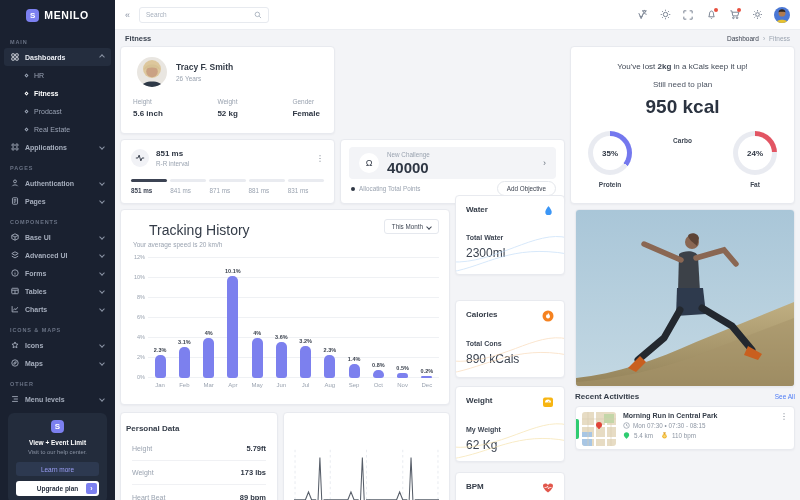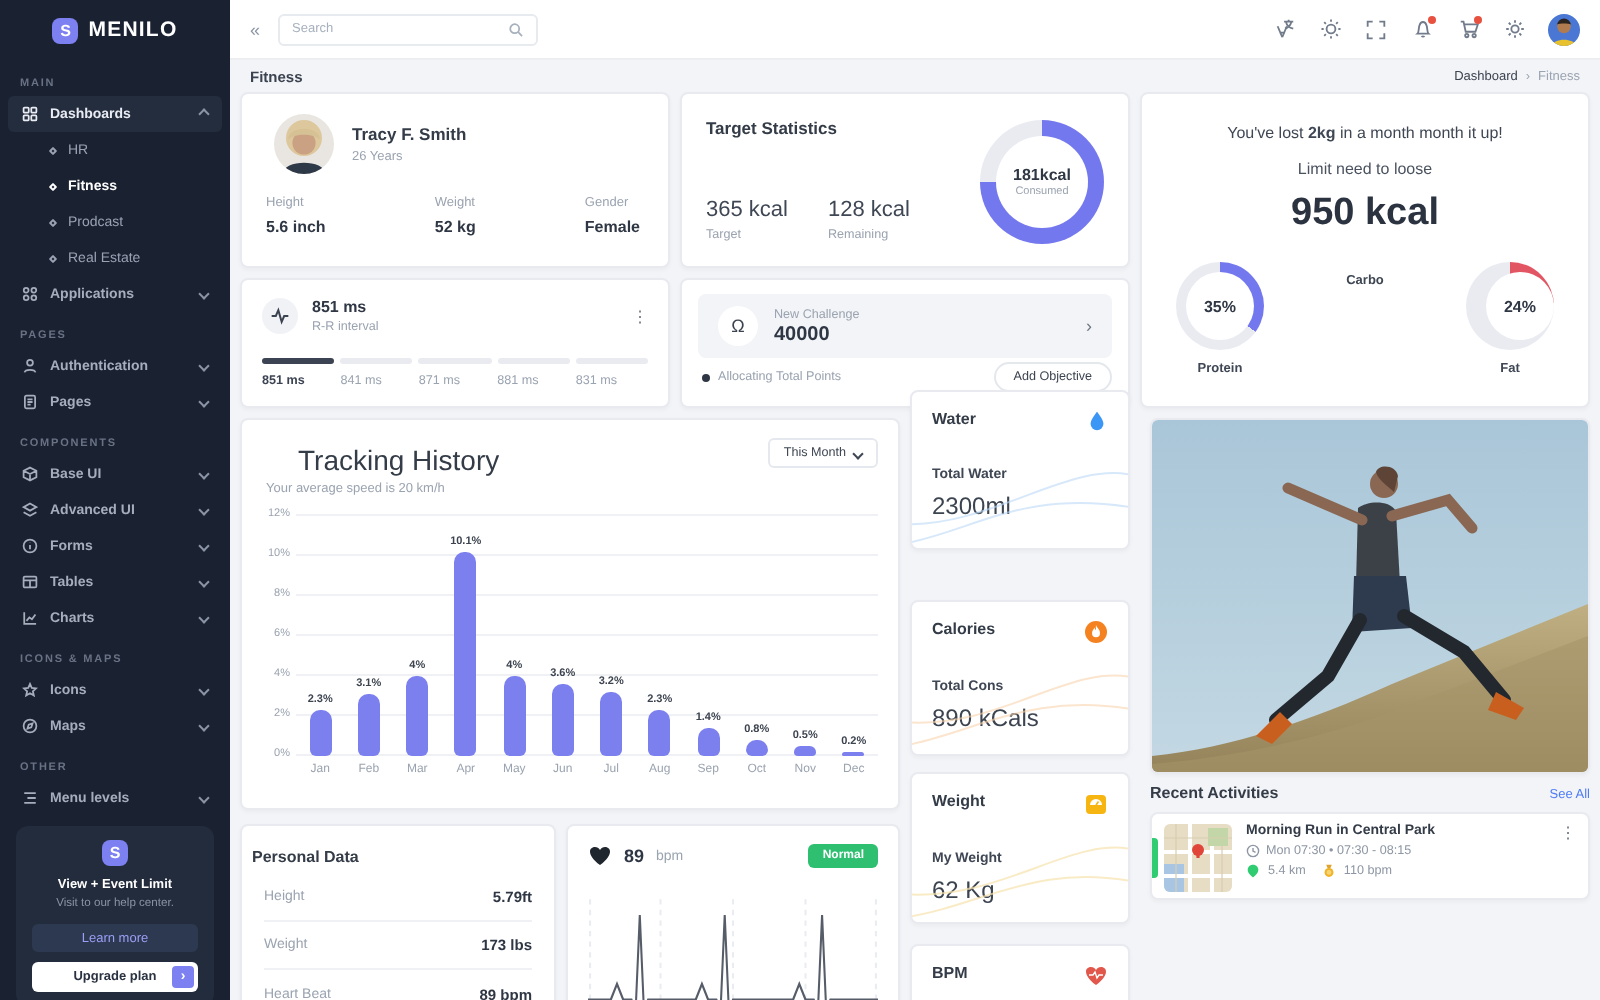--- a/index.html
+++ b/index.html
@@ -70,21 +70,21 @@
   .t-big{font-size:11px;color:#3f4754;}
   .t-lab{font-size:6.3px;color:#9aa3b0;margin-top:3px;}
   .donut{position:absolute;right:12px;top:13px;width:62px;height:62px;border-radius:50%;display:flex;align-items:center;justify-content:center;}
   .donut-in{width:46px;height:46px;border-radius:50%;background:#fff;display:flex;flex-direction:column;align-items:center;justify-content:center;}
   .donut-v{font-size:8px;font-weight:bold;color:#2f3744;}
   .donut-l{font-size:5.5px;color:#9aa3b0;margin-top:1px;}
   
   .ch-box{position:absolute;left:8px;top:7px;right:8px;height:32px;background:#f3f4f7;border-radius:4px;display:flex;align-items:center;gap:8px;padding:0 10px;cursor:pointer;}
   .ch-ic{width:20px;height:20px;border-radius:50%;background:#fff;display:flex;align-items:center;justify-content:center;font-size:9px;color:#3c4350;}
   .ch-lab{font-size:6.3px;color:#9aa3b0;}
-  .ch-val{font-size:10px;font-weight:bold;color:#2f3744;margin-top:1px;}
+  .ch-val{font-size:15px;font-weight:bold;color:#2f3744;margin-top:1px;}
   .ch-arrow{margin-left:auto;color:#6b7480;font-size:9px;}
   .ch-foot{position:absolute;left:10px;right:8px;bottom:7px;display:flex;align-items:center;}
   .ch-note{font-size:6.3px;color:#9aa3b0;display:flex;align-items:center;gap:4px;}
   .ch-note .dotb{width:4px;height:4px;border-radius:50%;background:#2f3744;}
   .btn-obj{margin-left:auto;border:1px solid #e4e7ec;border-radius:9px;background:#fff;padding:3px 9px;font-size:6.3px;color:#3c4350;cursor:pointer;}
   
   .loss{text-align:center;}
   .loss-l1{margin-top:15px;font-size:8px;color:#3f4754;}
   .loss-l2{margin-top:9px;font-size:8px;color:#4a5260;}
   .loss-v{margin-top:7px;font-size:19px;font-weight:bold;color:#2b3340;}
@@ -448,74 +448,55 @@
           <div class="seg-bar"></div>
           <div class="seg-lab">881 ms</div>
         </div>
       <div class="rr-seg">
           <div class="seg-bar"></div>
           <div class="seg-lab">831 ms</div>
         </div>
     </div>
   </div>
 
-  <div class="card" style="left:340px;top:46px;width:225px;height:88px;">
-    <div class="t-title">Target Statistics</div>
-    <div class="t-stats">
-      <div>
-        <div class="t-big">365 kcal</div>
-        <div class="t-lab">Target</div>
-      </div>
-      <div>
-        <div class="t-big">128 kcal</div>
-        <div class="t-lab">Remaining</div>
-      </div>
-    </div>
-    <div class="donut" style="background: conic-gradient(rgb(116, 120, 238) 75%, rgb(233, 235, 241) 0deg);">
-      <div class="donut-in">
-        <span class="donut-v">181kcal</span>
-        <span class="donut-l">Consumed</span>
-      </div>
-    </div>
-  </div>
 
   <div class="card" style="left:340px;top:139px;width:225px;height:65px;">
     <div class="ch-box">
       <span class="ch-ic">Ω</span>
       <div>
         <div class="ch-lab">New Challenge</div>
         <div class="ch-val">40000</div>
       </div>
       <span class="ch-arrow">›</span>
     </div>
     <div class="ch-foot">
       <span class="ch-note">
           <span class="dotb"></span>
           <span>Allocating Total Points</span>
         </span>
       <button class="btn-obj">Add Objective</button>
     </div>
   </div>
 
   <div class="card loss" style="left:570px;top:46px;width:225px;height:158px;">
-    <div class="loss-l1"><span>You've lost </span><b>2kg</b><span> in a month month it up!</span></div>
-    <div class="loss-l2">Limit need to loose</div>
+    <div class="loss-l1"><span>You've lost </span><b>2kg</b><span> in a kCals keep it up!</span></div>
+    <div class="loss-l2">Still need to plan</div>
     <div class="loss-v">950 kcal</div>
     <div class="rings">
       <div class="ringwrap">
         <div class="ring" style="background: conic-gradient(rgb(116, 120, 238) 35%, rgb(233, 235, 241) 0deg);">
             <div class="ring-in">35%</div>
           </div>
         <div class="ring-lab">Protein</div>
       </div>
       <div class="ringwrap">
         <div class="ring-lab">Carbo</div>
       </div>
       <div class="ringwrap">
-        <div class="ring" style="background: conic-gradient(rgb(226, 85, 99) 24%, rgb(233, 235, 241) 0deg); justify-content: flex-end;">
+        <div class="ring" style="background: conic-gradient(rgb(226, 85, 99) 24%, rgb(233, 235, 241) 0deg);">
             <div class="ring-in">24%</div>
           </div>
         <div class="ring-lab">Fat</div>
       </div>
     </div>
   </div>
 
   <div class="card" style="left:120px;top:209px;width:330px;height:196px;">
     <div class="tk-title">Tracking History</div>
     <div class="tk-sub">Your average speed is 20 km/h</div>
@@ -751,28 +732,20 @@
         <span class="p-lab">Weight</span>
         <span class="p-val">173 lbs</span>
       </div>
     <div class="p-row">
         <span class="p-lab">Heart Beat</span>
         <span class="p-val">89 bpm</span>
       </div>
   </div>
 
   <div class="card" style="left:283px;top:412px;width:167px;height:110px;">
-    <div class="h-head">
-      <svg width="12" height="12" viewBox="0 0 24 24">
-          <path fill="#20262e" d="M12,21 C5,16 2,11 2,7.5 C2,4.5 4.5,3 7,3 C9,3 11,4.2 12,6 C13,4.2 15,3 17,3 C19.5,3 22,4.5 22,7.5 C22,11 19,16 12,21 Z"></path>
-        </svg>
-      <span class="h-val">89</span>
-      <span class="h-unit">bpm</span>
-      <span class="badge">Normal</span>
-    </div>
     <div class="ecg">
       <svg width="100%" height="100%" viewBox="0 0 140 56" preserveAspectRatio="none">
         <g stroke="#e9ecf1" stroke-width="1" stroke-dasharray="2,2">
             <path d="M35,2 V56 M70,2 V56 M105,2 V56 M1,2 V56 M139,2 V56"></path>
           </g>
         <path fill="none" stroke="#565d68" stroke-width="1" d="M0,40 H11 L14,34 17,40 H21 L23,44 25,8 27,44 29,40 H52 L55,34 58,40 H62 L64,44 66,8 68,44 70,40 H99 L102,34 105,40 H109 L111,44 113,8 115,44 117,40 H140"></path>
         <g fill="none" stroke="#565d68" stroke-width=".8">
             <circle cx="32" cy="42" r="1.7"></circle>
             <circle cx="73" cy="42" r="1.7"></circle>
             <circle cx="120" cy="42" r="1.7"></circle>

